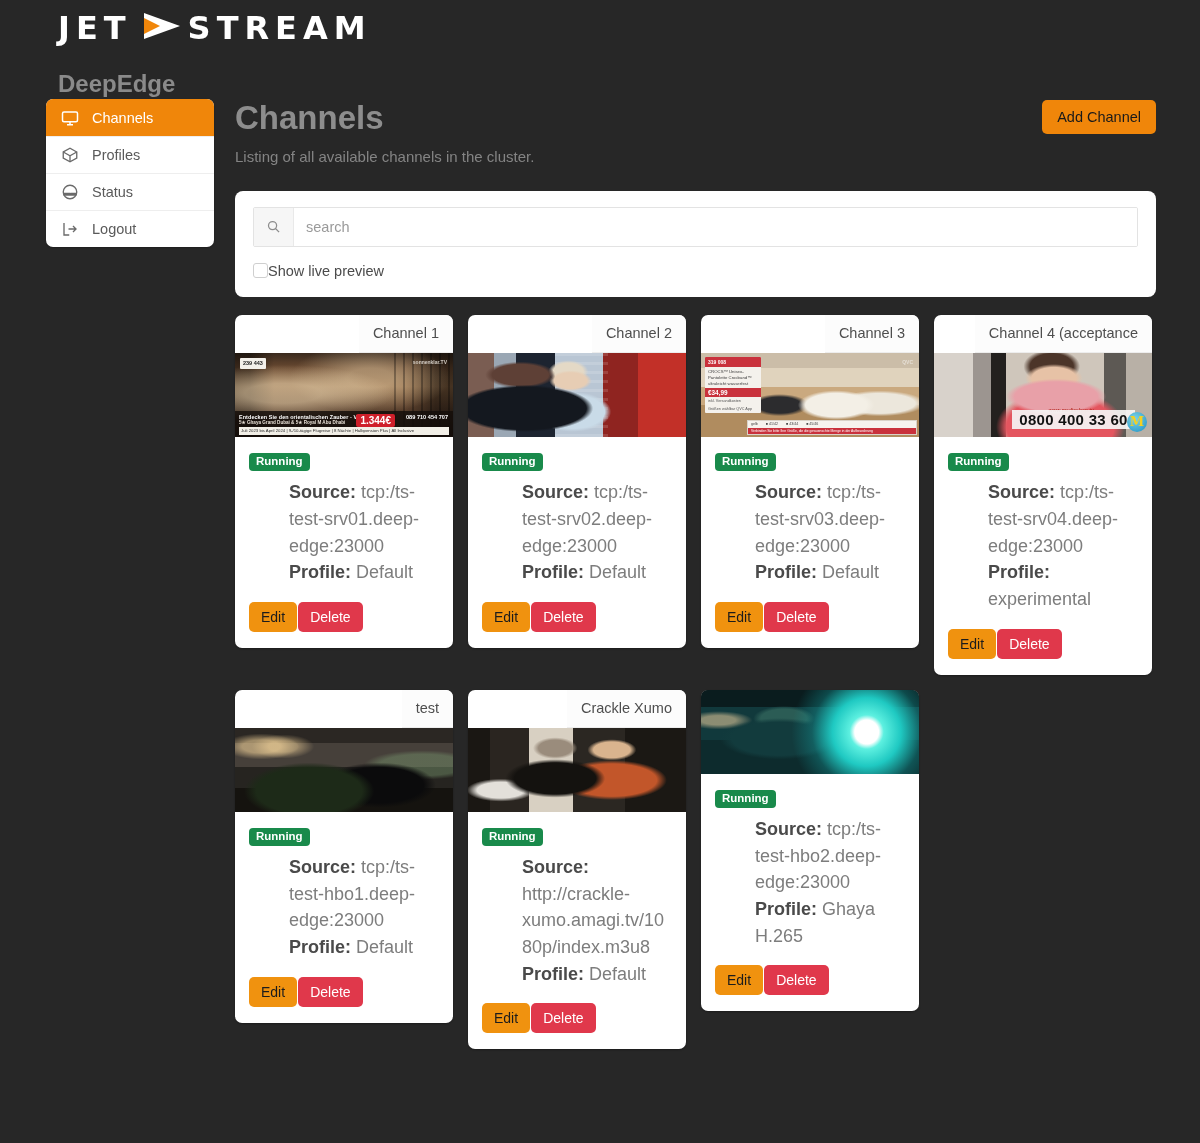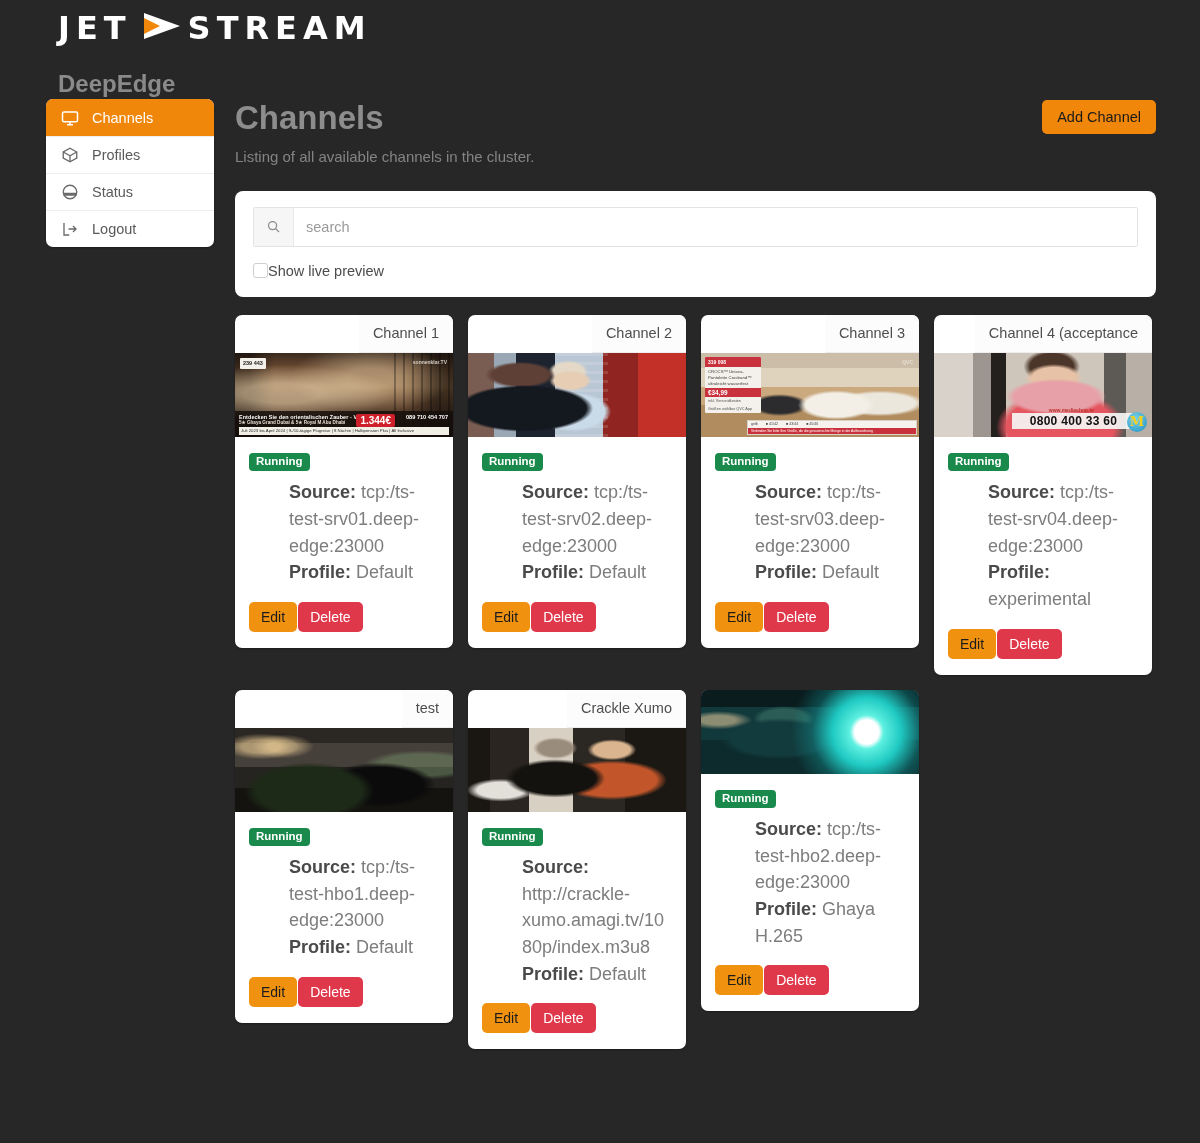--- a/index.html
+++ b/index.html
@@ -275,21 +275,21 @@
   .shop-bar {
     position: absolute; left: 46px; right: 2px; bottom: 2px;
     background: #f6f3ee; border: 1px solid #d9d2c8;
   }
   .shop-bar .row1 { display: flex; gap: 8px; font-size: 3.6px; color: #444; padding: 1.5px 3px; }
   .shop-bar .row2 { background: #c9313c; color: #fff; font-size: 3.4px; padding: 1px 3px; }
   .phone-banner {
     position: absolute; left: 36%; right: 8%; bottom: 8px;
     background: rgba(245,245,245,.92);
     display: flex; align-items: center; justify-content: center;
-    font-size: 12px; font-weight: bold; color: #111;
+    font-size: 15px; font-weight: bold; color: #111;
     padding: 1px 3px; letter-spacing: .3px;
   }
   .url-mini {
     position: absolute; left: 42%; right: 16%; bottom: 24px;
     color: #b9312c; font-size: 5px; font-weight: bold; text-align: center;
   }
   .m-logo {
     position: absolute; right: 5px; bottom: 5px;
     width: 20px; height: 20px; border-radius: 50%;
     background: radial-gradient(circle at 40% 35%, #7fd4e8, #1b8fc2);

